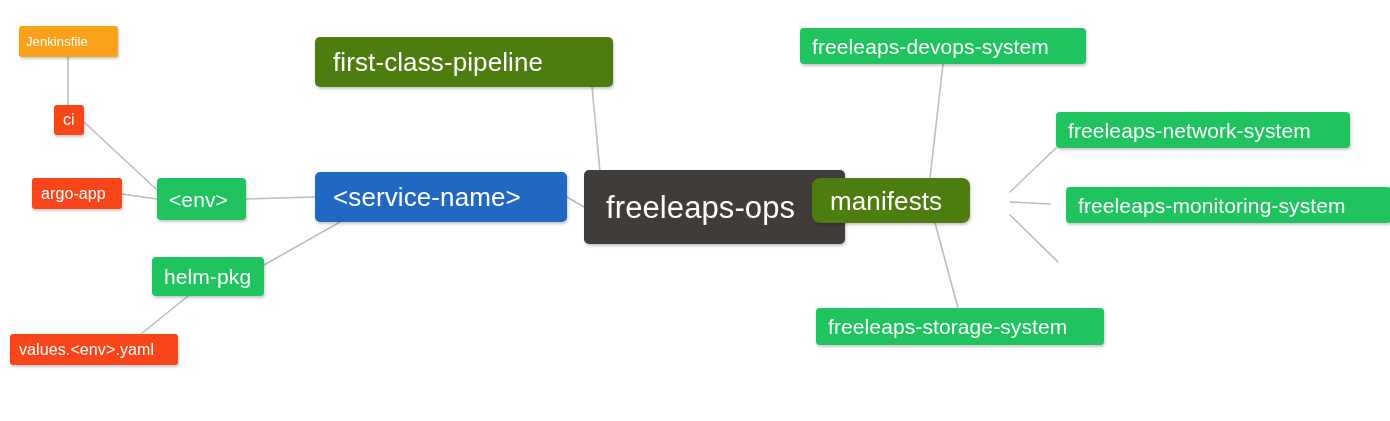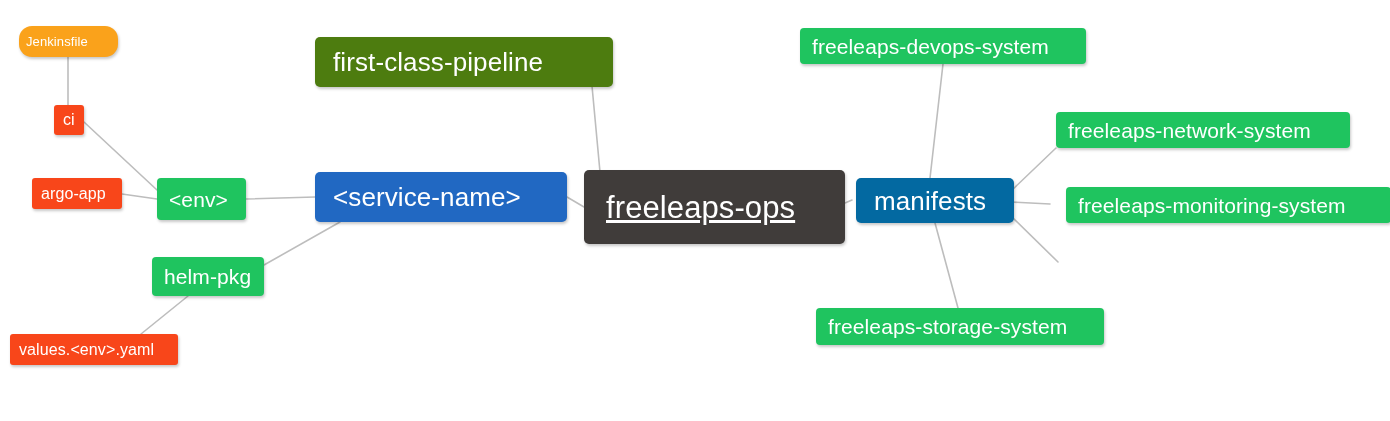--- a/index.html
+++ b/index.html
@@ -37,25 +37,25 @@
     box-shadow: 1px 2px 3px rgba(0,0,0,0.22);
     letter-spacing: 0.1px;
     line-height: 1;
     user-select: none;
   }
   .node-label {
     display: block;
     width: 100%;
   }
   
-  .d0 { font-size: 31px; border-radius: 5px; padding: 0 22px; text-decoration: underline; }
+  .d0 { font-size: 31px; border-radius: 5px; padding: 0 22px; }
   .d1 { font-size: 26px; border-radius: 5px; padding: 0 18px; }
   .d2 { font-size: 21px; border-radius: 4px; padding: 16px 12px; }
   .d3 { font-size: 16px; border-radius: 3px; padding: 12px 9px; }
-  .d4 { font-size: 13px; border-radius: 13px; padding: 0 7px; }
+  .d4 { font-size: 13px; border-radius: 3px; padding: 0 7px; }
 </style>
 </head>
 <body>
 
 <div id="mindmap">
   <svg id="edges" viewBox="0 0 1390 421" width="1390" height="421" xmlns="http://www.w3.org/2000/svg">
       <path d="M 584 207 L 567 197" fill="none" stroke="#bdbdbd" stroke-width="1.6" stroke-linecap="round"></path>
       <path d="M 592 86 L 600 172" fill="none" stroke="#bdbdbd" stroke-width="1.6" stroke-linecap="round"></path>
       <path d="M 315 197 L 246 199" fill="none" stroke="#bdbdbd" stroke-width="1.6" stroke-linecap="round"></path>
       <path d="M 340 222 L 264 265" fill="none" stroke="#bdbdbd" stroke-width="1.6" stroke-linecap="round"></path>
@@ -69,21 +69,21 @@
       <path d="M 1010 202 L 1050 204" fill="none" stroke="#bdbdbd" stroke-width="1.6" stroke-linecap="round"></path>
       <path d="M 1010 215 L 1058 262" fill="none" stroke="#bdbdbd" stroke-width="1.6" stroke-linecap="round"></path>
       <path d="M 935 223 L 958 308" fill="none" stroke="#bdbdbd" stroke-width="1.6" stroke-linecap="round"></path>
     </svg>
 <div class="node d0" style="left: 584px; top: 170px; width: 261px; height: 74px; background: rgb(64, 60, 58);">
       <span class="node-label">freeleaps-ops</span>
     </div>
     <div class="node d1" style="left: 315px; top: 172px; width: 252px; height: 50px; background: rgb(33, 104, 194);">
       <span class="node-label">&lt;service-name&gt;</span>
     </div>
-    <div class="node d1" style="left: 856px; top: 178px; width: 158px; height: 45px; background: #0369a1;">
+    <div class="node d1" style="left: 812px; top: 178px; width: 158px; height: 45px; background: #4d7c0f; border-radius: 8px;">
       <span class="node-label">manifests</span>
     </div>
     <div class="node d1" style="left: 315px; top: 37px; width: 298px; height: 50px; background: #4d7c0f;">
       <span class="node-label">first-class-pipeline</span>
     </div>
     <div class="node d2" style="left: 157px; top: 178px; width: 89px; height: 42px; background: rgb(31, 196, 95);">
       <span class="node-label">&lt;env&gt;</span>
     </div>
     <div class="node d2" style="left: 152px; top: 257px; width: 112px; height: 39px; background: rgb(31, 196, 95);">
       <span class="node-label">helm-pkg</span>

